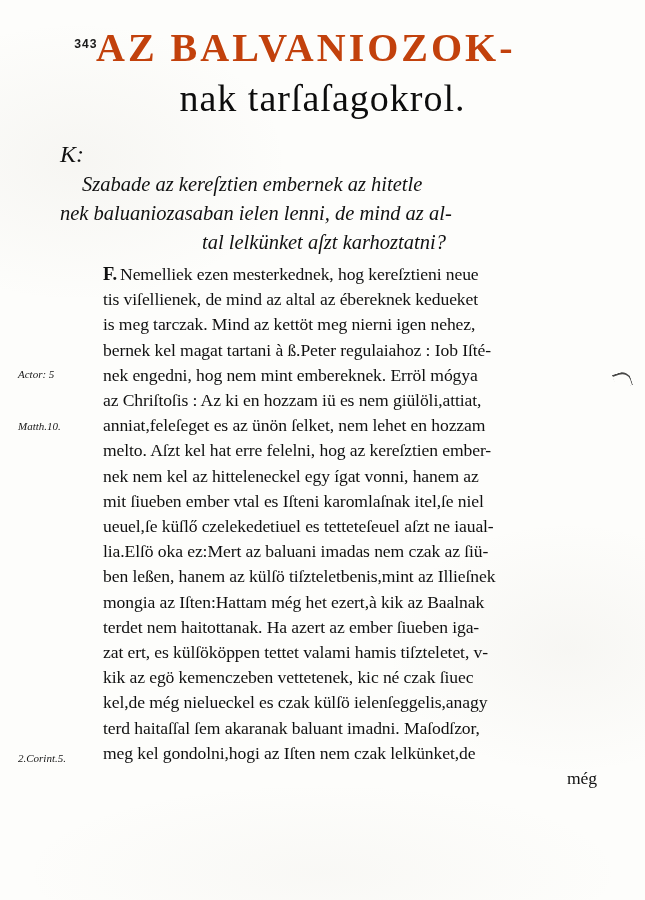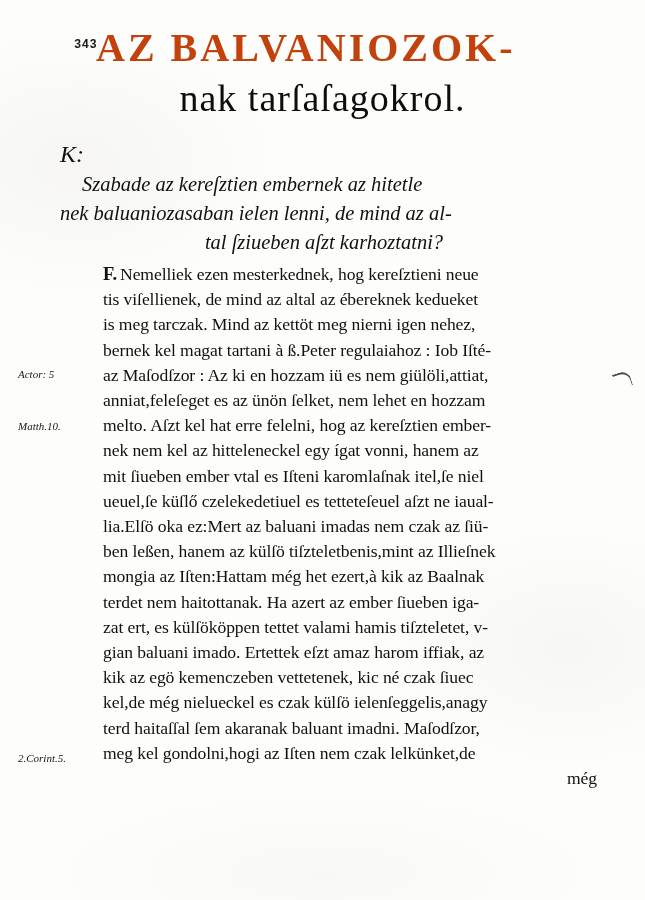--- a/index.html
+++ b/index.html
@@ -152,40 +152,40 @@
 
   <div class="folio">343</div>
 
   <div class="title-line1">AZ BALVANIOZOK-</div>
   <div class="title-line2">nak tarſaſagokrol.</div>
 
   <div class="question">
     <span class="q-mark">K:</span>
     <span class="q-l1">Szabade az kereſztien embernek az hitetle</span>
     <span class="q-l2">nek baluaniozasaban ielen lenni, de mind az al-</span>
-    <span class="q-l3">tal ſziueben aſzt karhoztatni?</span>
+    <span class="q-l3">tal lelkünket aſzt karhoztatni?</span>
   </div>
 
   <div class="body-text">
     <span class="ln"><span class="answer-mark">F.</span><span>Nemelliek ezen mesterkednek, hog kereſztieni neue</span></span>
     <span class="ln">tis viſellienek, de mind az altal az ébereknek kedueket</span>
     <span class="ln">is meg tarczak.  Mind az kettöt meg nierni igen nehez,</span>
     <span class="ln">bernek kel magat tartani à ß.Peter regulaiahoz : Iob Iſté-</span>
-    <span class="ln">az Maſodſzor : Az ki en hozzam iü es nem giülöli,attiat,</span>
+    <span class="ln">nek engedni, hog nem mint embereknek. Erröl mógya</span>
+    <span class="ln">az Chriſtoſis : Az ki en hozzam iü es nem giülöli,attiat,</span>
     <span class="ln">anniat,feleſeget es az ünön ſelket, nem lehet en hozzam</span>
     <span class="ln">melto. Aſzt kel hat erre felelni,  hog az kereſztien ember-</span>
     <span class="ln">nek nem kel az hitteleneckel egy ígat vonni, hanem az</span>
     <span class="ln">mit ſiueben ember vtal es Iſteni karomlaſnak itel,ſe niel</span>
     <span class="ln">ueuel,ſe küſlő czelekedetiuel es tetteteſeuel aſzt ne iaual-</span>
     <span class="ln">lia.Elſö oka ez:Mert az baluani imadas nem czak az ſiü-</span>
     <span class="ln">ben leßen, hanem az külſö tiſzteletbenis,mint az Illieſnek</span>
     <span class="ln">mongia az Iſten:Hattam még het ezert,à kik az Baalnak</span>
     <span class="ln">terdet nem haitottanak. Ha azert az ember ſiueben iga-</span>
     <span class="ln">zat ert, es külſököppen tettet valami hamis tiſzteletet, v-</span>
-    <span class="ln">gian baluani imado.  Ertettek eſzt amaz harom iffiak, az</span>
     <span class="ln">kik az egö kemenczeben vettetenek, kic né czak ſiuec</span>
     <span class="ln">kel,de még nielueckel es czak külſö ielenſeggelis,anagy</span>
     <span class="ln">terd haitaſſal ſem akaranak baluant imadni.  Maſodſzor,</span>
     <span class="ln">meg kel gondolni,hogi az Iſten nem czak lelkünket,de</span>
     <span class="ln last">még</span>
   </div>
 
   <div class="margin-note note-1">Actor: 5</div>
   <div class="margin-note note-2">Matth.10.</div>
   <div class="margin-note note-3">2.Corint.5.</div>

